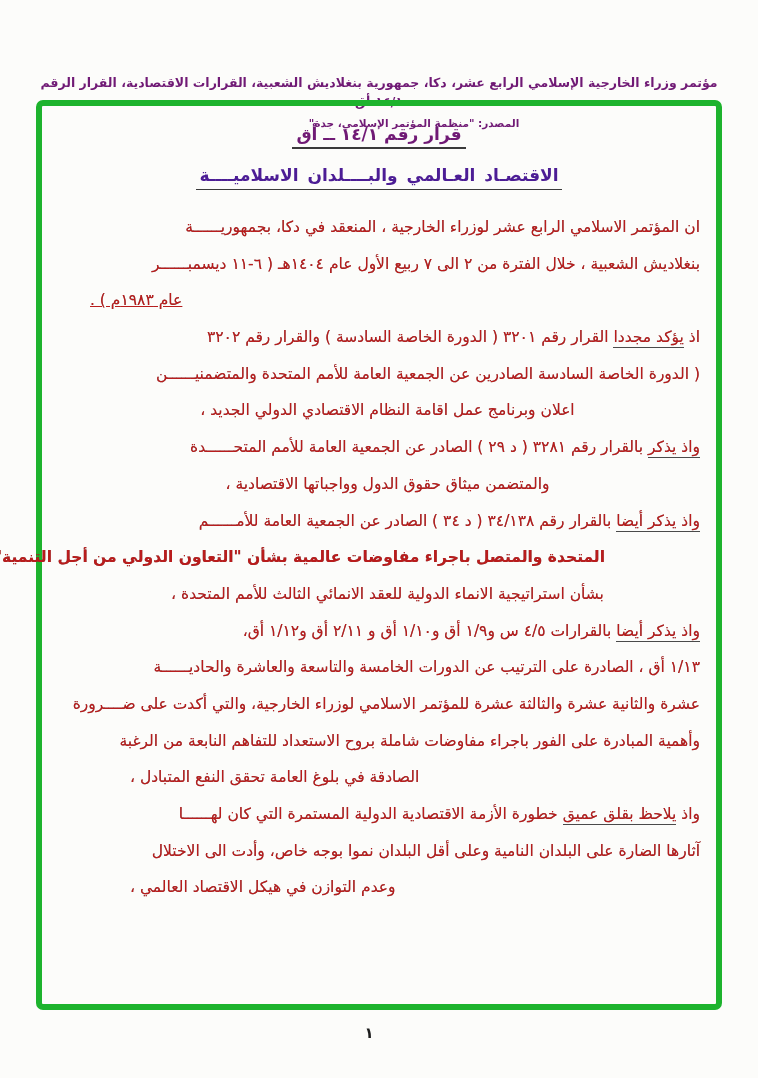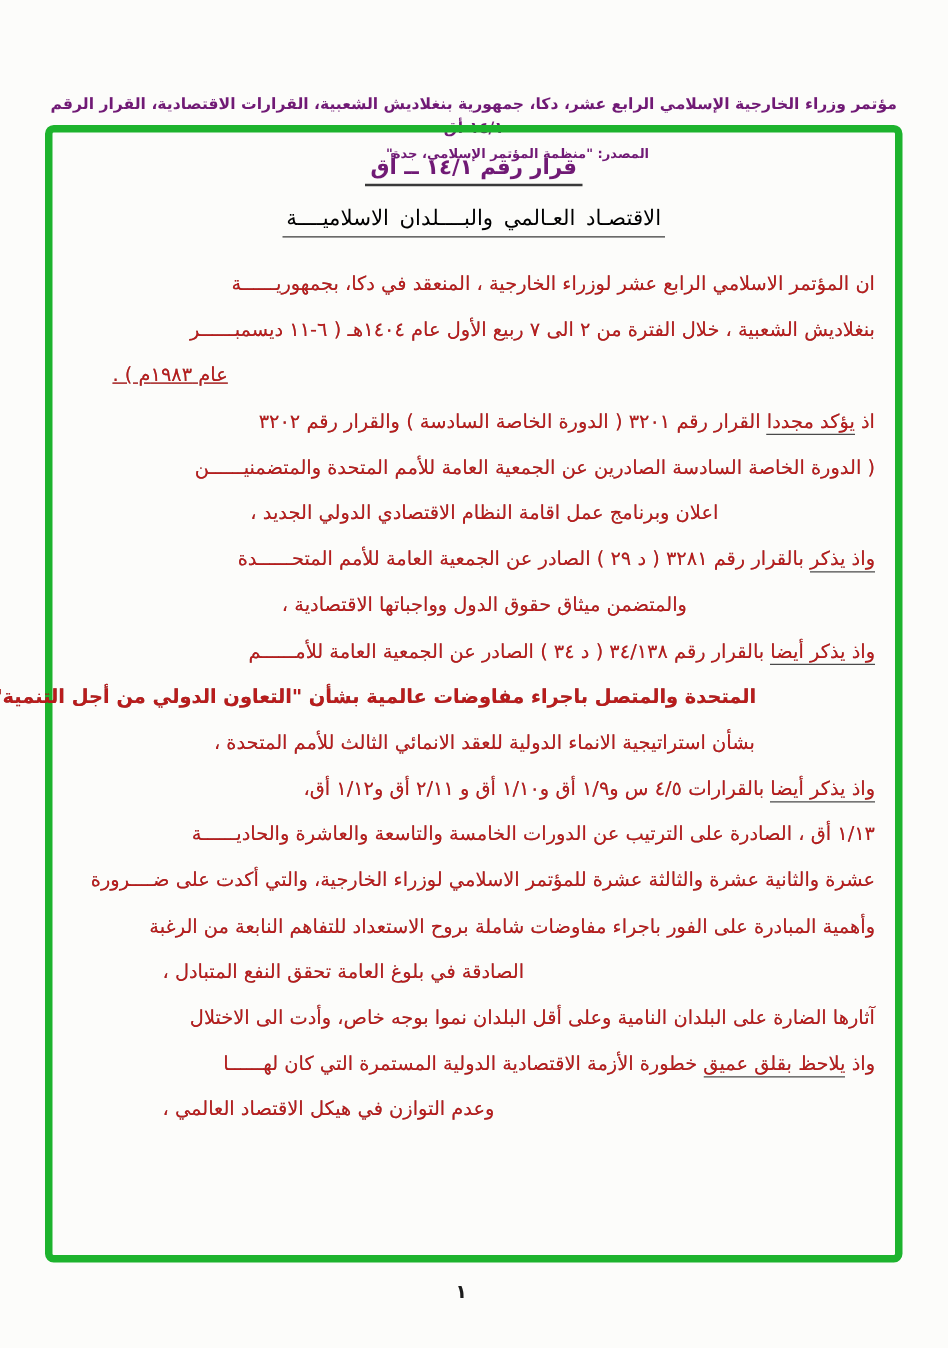--- a/index.html
+++ b/index.html
@@ -22,21 +22,21 @@
     position:absolute;left:36px;top:100px;width:674px;height:898px;
     border:6px solid #1db32d;border-radius:7px;background:transparent;
   }
   .doc-title{
     position:absolute;top:124px;left:0;right:0;text-align:center;
     direction:rtl;font-size:17px;font-weight:bold;color:#701a75;
   }
   .doc-title .tspan{border-bottom:2px solid #3a3a3a;padding:0 4px 3px 4px;}
   .doc-subtitle{
     position:absolute;top:165px;left:0;right:0;text-align:center;
-    direction:rtl;font-size:17px;font-weight:normal;color:#000000;word-spacing:3px;
+    direction:rtl;font-size:17px;font-weight:bold;color:#4c1d95;word-spacing:3px;
   }
   .doc-subtitle .tspan{border-bottom:1.5px solid #3a3a3a;padding:0 3px 4px 3px;}
   
   .doc-body{
     position:absolute;top:209px;left:75px;width:625px;
     direction:rtl;font-size:15.5px;color:#b91c1c;
     text-shadow:0 0 .4px rgba(40,40,40,.55);
   }
   .line{height:36.7px;line-height:36.7px;white-space:nowrap;text-align:right;}
   .line.al-left{text-align:left;}
@@ -88,19 +88,19 @@
       <div class="line al-center"><span>بشأن استراتيجية الانماء الدولية للعقد الانمائي الثالث للأمم المتحدة ،</span></div>
     </div>
     <div>
       <div class="line al-right"><span class="u">واذ يذكر أيضا</span><span> بالقرارات ٤/٥ س و١/٩ أق و١/١٠ أق و ٢/١١ أق و١/١٢ أق،</span></div>
       <div class="line al-right"><span>١/١٣ أق ، الصادرة على الترتيب عن الدورات الخامسة والتاسعة والعاشرة والحاديــــــة</span></div>
       <div class="line al-right"><span>عشرة والثانية عشرة والثالثة عشرة للمؤتمر الاسلامي لوزراء الخارجية، والتي أكدت على ضــــرورة</span></div>
       <div class="line al-right"><span>وأهمية المبادرة على الفور باجراء مفاوضات شاملة بروح الاستعداد للتفاهم النابعة من الرغبة</span></div>
       <div class="line al-left" style="padding-left: 55px;"><span>الصادقة في بلوغ العامة تحقق النفع المتبادل ،</span></div>
     </div>
     <div>
+      <div class="line al-right"><span>واذ </span><span class="u">يلاحظ بقلق عميق</span><span> خطورة الأزمة الاقتصادية الدولية المستمرة التي كان لهــــــا</span></div>
       <div class="line al-right"><span>آثارها الضارة على البلدان النامية وعلى أقل البلدان نموا بوجه خاص، وأدت الى الاختلال</span></div>
-      <div class="line al-right"><span>واذ </span><span class="u">يلاحظ بقلق عميق</span><span> خطورة الأزمة الاقتصادية الدولية المستمرة التي كان لهــــــا</span></div>
       <div class="line al-left" style="padding-left: 55px;"><span>وعدم التوازن في هيكل الاقتصاد العالمي ،</span></div>
     </div>
   </div>
 
 <div class="page-number">١</div>
 
 </body></html>

